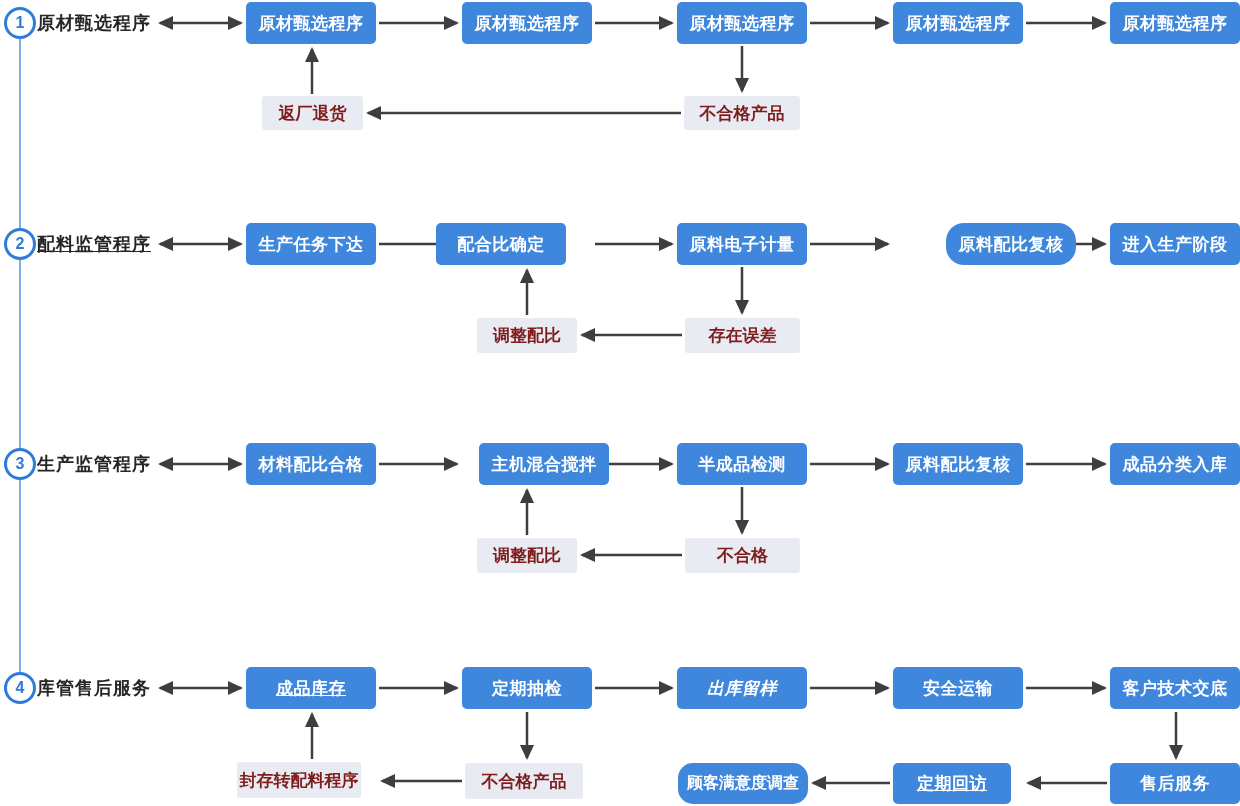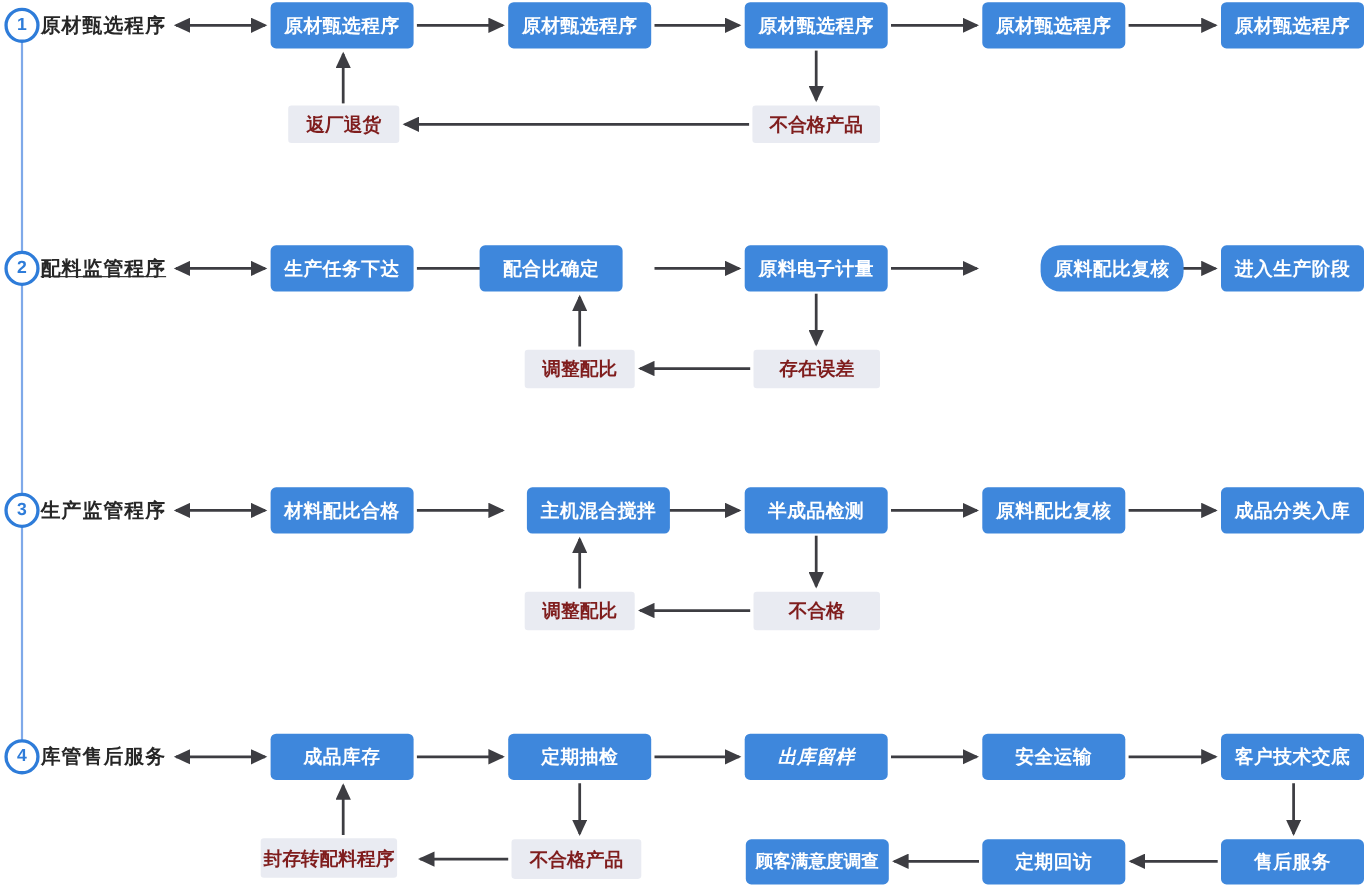--- a/index.html
+++ b/index.html
@@ -111,24 +111,24 @@
   <div class="step" style="left:246px;top:443px;">材料配比合格</div>
   <div class="step" style="left:462px;top:443px;margin-left:17px;">主机混合搅拌</div>
   <div class="step" style="left:677px;top:443px;">半成品检测</div>
   <div class="step" style="left:893px;top:443px;">原料配比复核</div>
   <div class="step" style="left:1110px;top:443px;">成品分类入库</div>
   <div class="fb" style="left:477px;top:538px;width:100px;height:35px;">调整配比</div>
   <div class="fb" style="left:685px;top:538px;width:115px;height:35px;">不合格</div>
 
   <div class="badge" style="left:4px;top:672px;">4</div>
   <div class="rowlabel" style="left:37px;top:677px;">库管售后服务</div>
-  <div class="step" style="left:246px;top:667px;">成品库存</div>
+  <div class="step" style="left:246px;top:667px;text-decoration:underline;">成品库存</div>
   <div class="step" style="left:462px;top:667px;">定期抽检</div>
   <div class="step" style="left:677px;top:667px;font-style:italic;">出库留样</div>
   <div class="step" style="left:893px;top:667px;">安全运输</div>
   <div class="step" style="left:1110px;top:667px;">客户技术交底</div>
   <div class="fb" style="left:237px;top:762px;width:124px;height:36px;">封存转配料程序</div>
   <div class="fb" style="left:465px;top:763px;width:118px;height:36px;">不合格产品</div>
-  <div class="step sm" style="left:678px;top:763px;width:130px;height:41px;">顾客满意度调查</div>
-  <div class="step" style="left:893px;top:763px;width:130px;height:41px;">定期回访</div>
+  <div class="step sm" style="left:678px;top:763px;width:130px;height:41px;border-radius:15px;">顾客满意度调查</div>
+  <div class="step" style="left:893px;top:763px;width:118px;height:41px;text-decoration:underline;">定期回访</div>
   <div class="step" style="left:1110px;top:763px;width:130px;height:41px;text-align:center;">售后服务</div>
 
 </div>
 
 </body></html>

